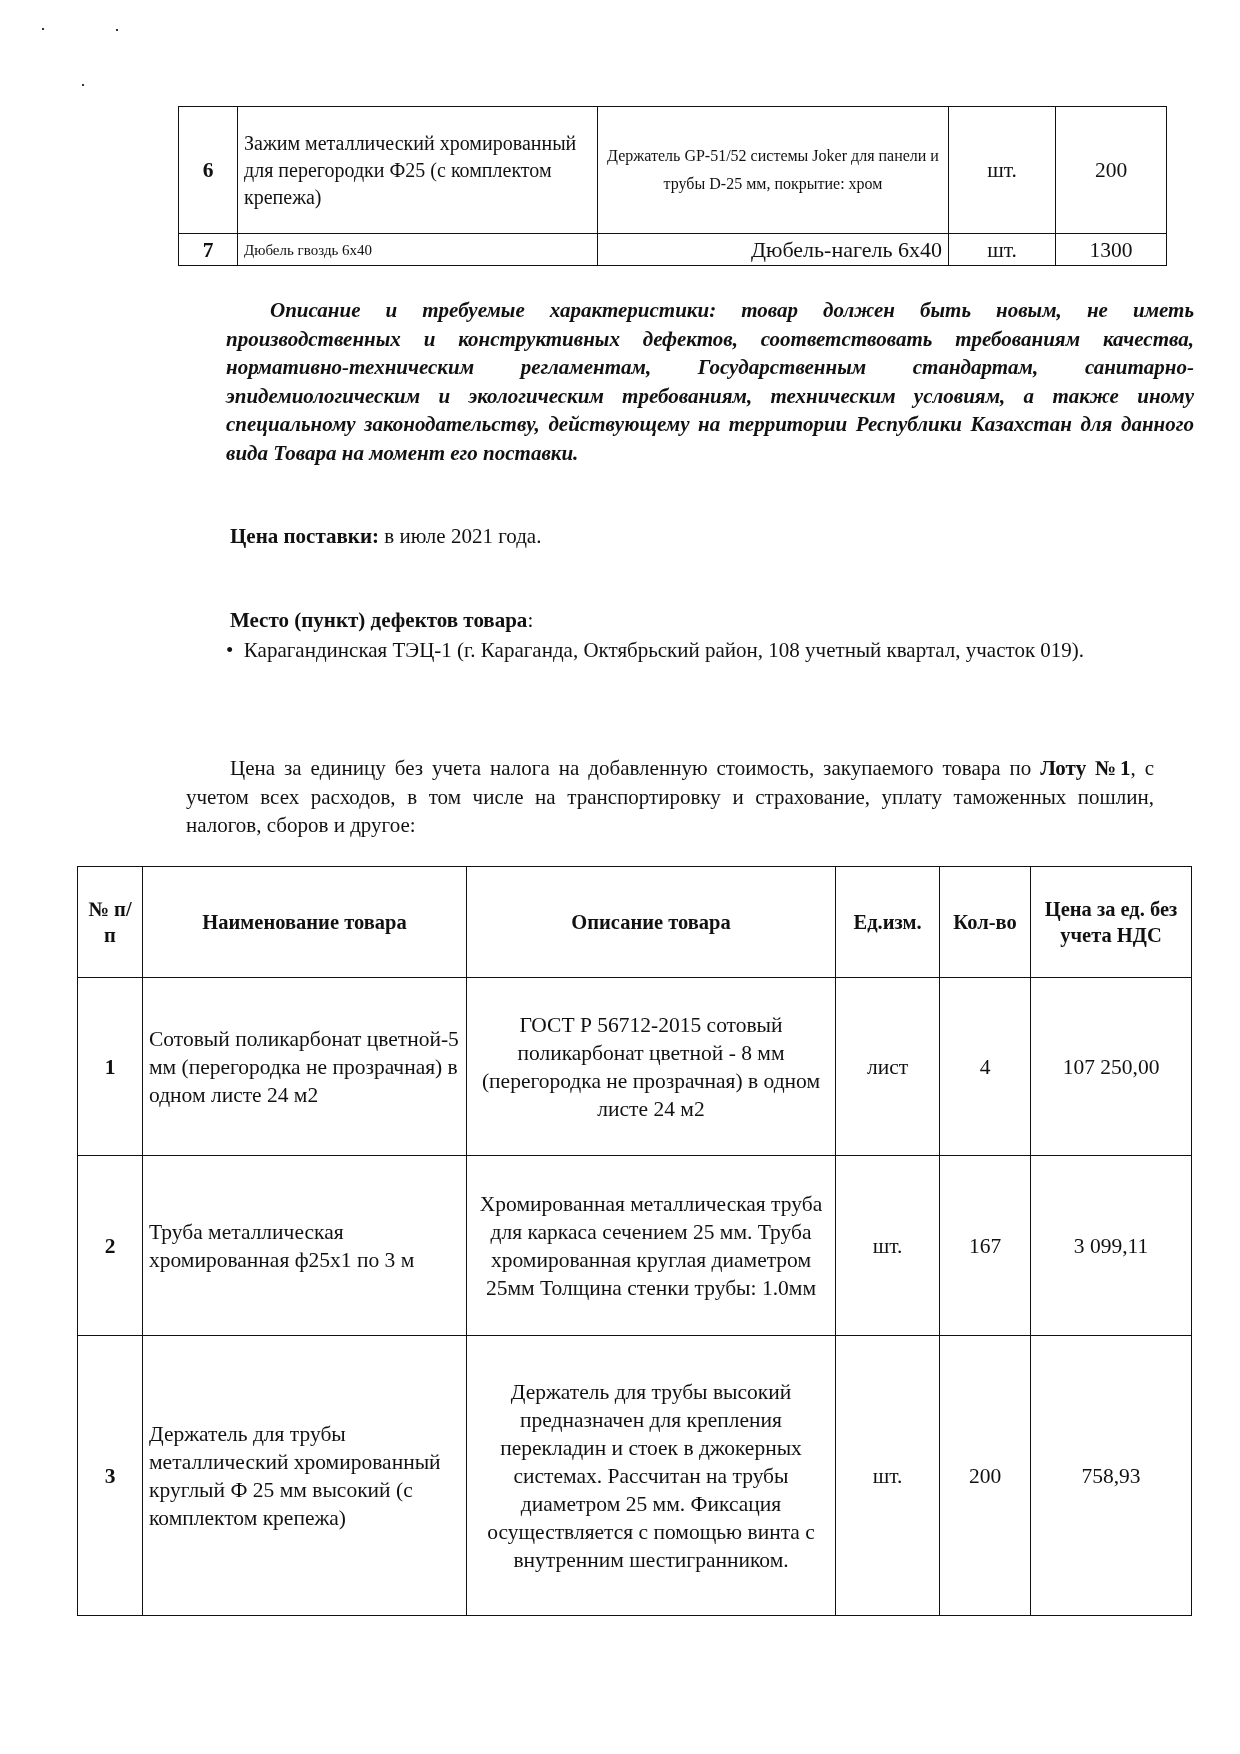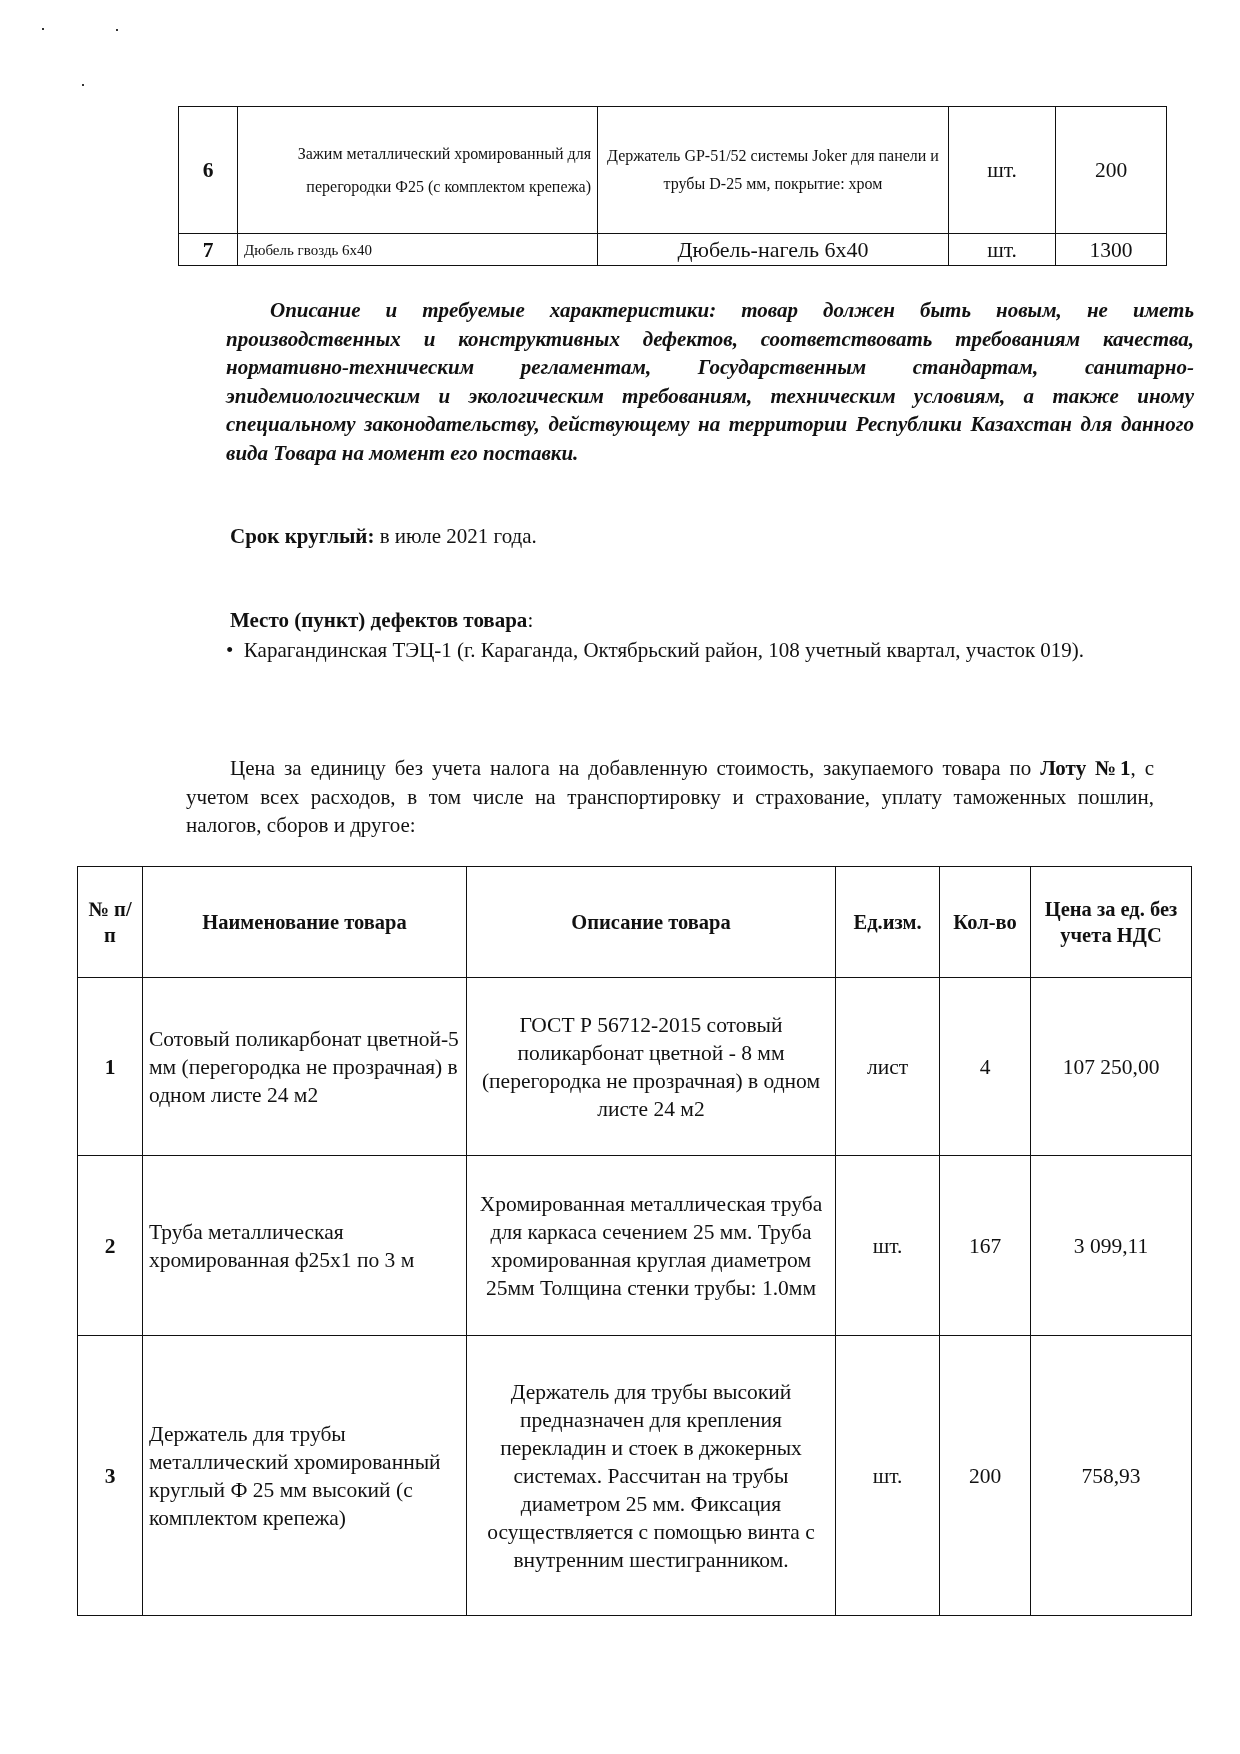--- a/index.html
+++ b/index.html
@@ -30,39 +30,39 @@
   <colgroup>
     <col style="width:59px">
       <col style="width:360px">
       <col style="width:351px">
       <col style="width:107px">
       <col style="width:111px">
   </colgroup>
   <tbody>
       <tr style="height:127px;">
     <td class="num">6</td>
-    <td style="font-size:16px;line-height:33px;text-align:right;">Зажим металлический хромированный для перегородки  Ф25 (с комплектом крепежа)</td>
+    <td style="font-size:20px;line-height:27px;">Зажим металлический хромированный для перегородки  Ф25 (с комплектом крепежа)</td>
     <td class="ctr" style="font-size:16px;line-height:28px;">Держатель GP-51/52 системы Joker для панели и трубы D-25 мм, покрытие: хром</td>
     <td class="ctr">шт.</td>
     <td class="ctr">200</td>
   </tr>
   <tr style="height:32px;">
     <td class="num">7</td>
     <td style="font-size:15px;line-height:26px;">Дюбель гвоздь 6х40</td>
-    <td class="ctr" style="font-size:22px;line-height:26px;">Дюбель-нагель 6х40</td>
+    <td class="ctr" style="font-size:22px;line-height:26px;text-align:right;">Дюбель-нагель 6х40</td>
     <td class="ctr">шт.</td>
     <td class="ctr">1300</td>
   </tr>
 </tbody>
   </table>
 
 <div class="abs para ital indent" style="top:296px;">Описание и требуемые характеристики: товар должен быть новым, не иметь производственных и конструктивных дефектов, соответствовать требованиям качества, нормативно-техническим регламентам, Государственным стандартам, санитарно-эпидемиологическим и экологическим требованиям, техническим условиям, а также иному специальному законодательству, действующему на территории Республики Казахстан для данного вида Товара на момент его поставки.</div>
 
 <div class="abs para" style="top:522px;left:230px;width:900px;">
-  <span class="bold">Срок круглый:</span><span> в июле 2021 года.</span>
+  <span class="bold">Цена поставки:</span><span> в июле 2021 года.</span>
 </div>
 
 <div class="abs para" style="top:606px;left:230px;width:900px;">
   <span class="bold">Место (пункт) дефектов товара</span><span>:</span>
 </div>
 <div class="abs para indent" style="top:636px;text-indent:40px;">
   <span>•</span>&nbsp;&nbsp;<span>Карагандинская ТЭЦ-1 (г. Караганда, Октябрьский район, 108 учетный квартал, участок 019).</span>
 </div>
 
 <div class="abs para indent" style="top:754px;font-family:Liberation Serif, serif;">

